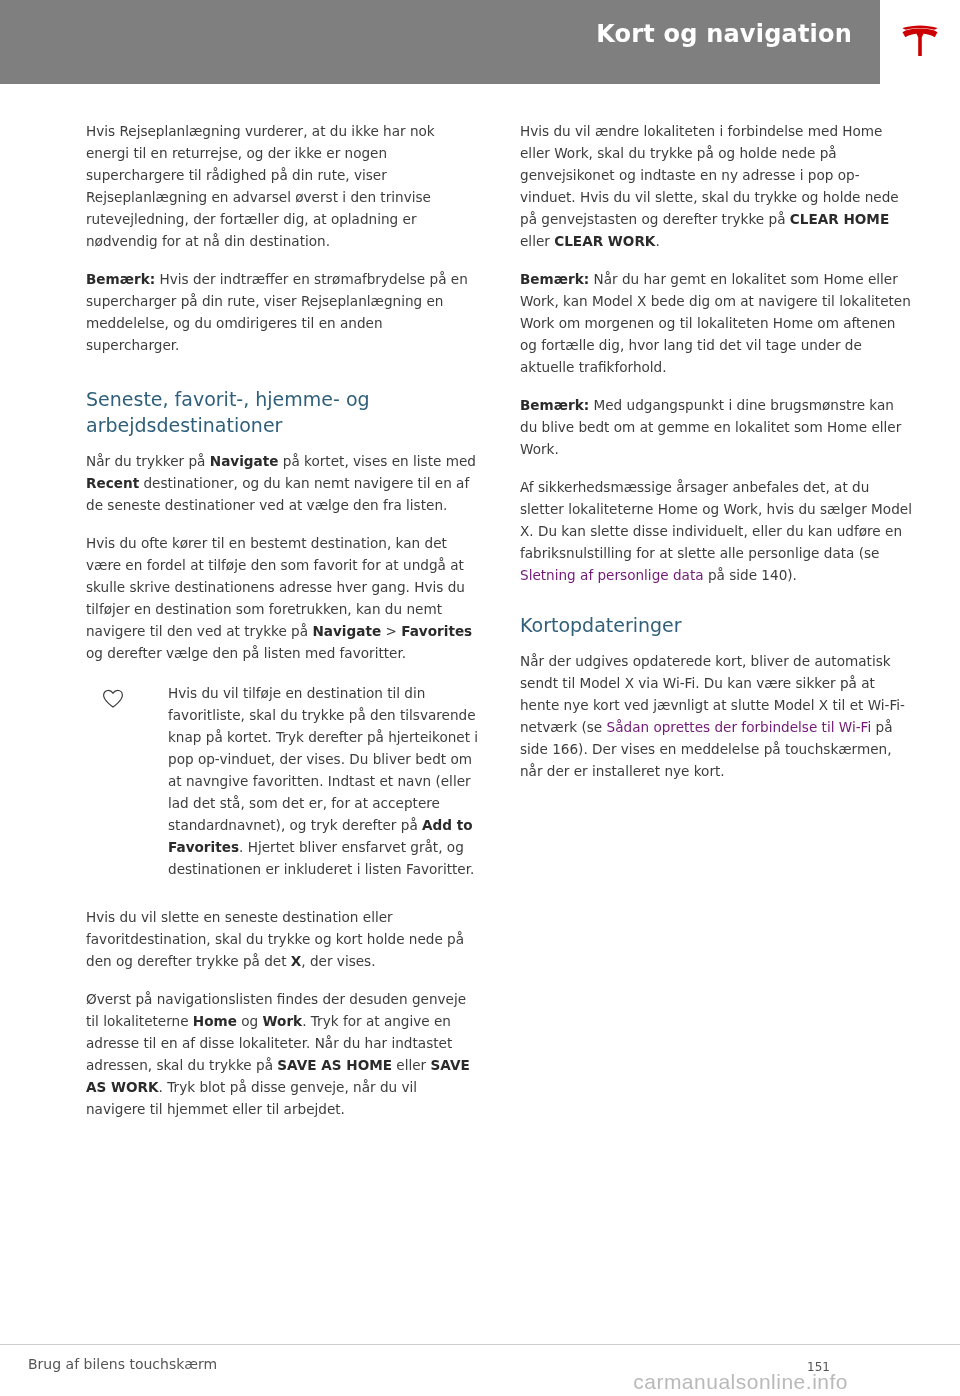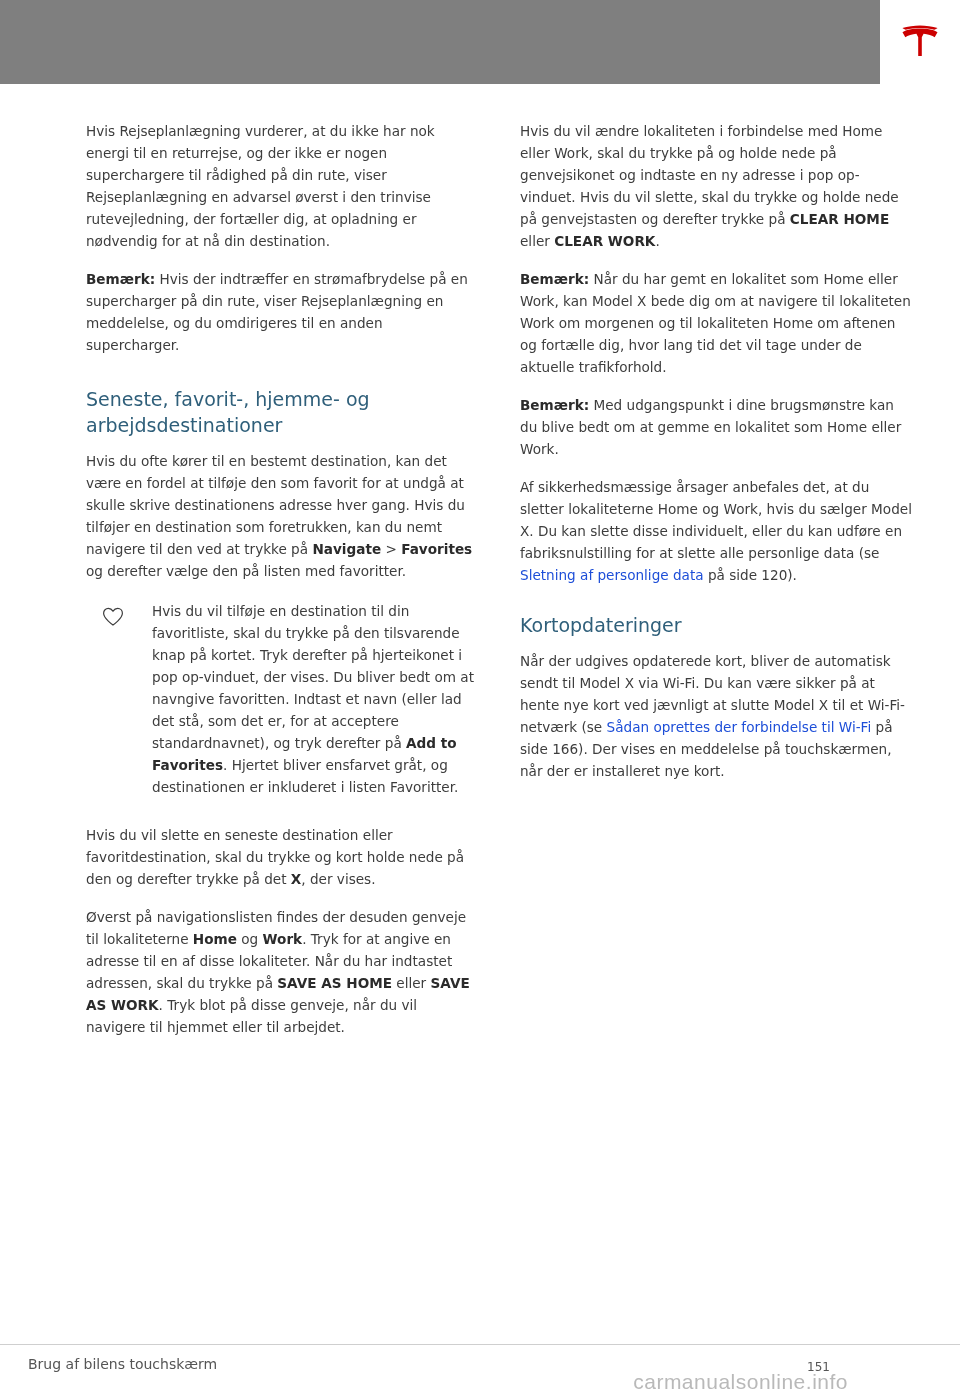--- a/index.html
+++ b/index.html
@@ -77,21 +77,21 @@
     font-size: 19px;
     line-height: 26px;
     font-weight: normal;
     color: #2f5f7a;
   }
   h2.section.first { margin-top: 30px; }
 
   b, strong { font-weight: bold; color: #2b2b2b; }
 
   a.link {
-    color: #1d4ed8;
+    color: #701a75;
     text-decoration: none;
   }
 
   
   .note-block {
     position: relative;
     margin: 18px 0 26px 0;
     padding-left: 66px;
     min-height: 50px;
   }
@@ -99,21 +99,21 @@
     position: absolute;
     left: 12px;
     top: 2px;
     width: 30px;
     height: 30px;
     display: flex;
     align-items: center;
     justify-content: center;
   }
   .note-icon svg { display: block; }
-  .note-block p.para { margin-bottom: 0; }
+  .note-block p.para { margin-bottom: 0; margin-left: 16px; }
 
   
   .footer {
     position: absolute;
     left: 0; bottom: 0;
     width: 856px;
     height: 52px;
   }
   .footer-rule {
     position: absolute;
@@ -145,38 +145,40 @@
     letter-spacing: 0.5px;
     font-family: Liberation Sans, sans-serif;
   }
 </style>
 </head>
 <body>
 
 <div class="page">
 
   <div class="header">
+    <div class="header-title">Kort og navigation</div>
     <div class="logo-box">
       <svg width="44" height="44" viewBox="0 0 44 44">
         <path d="M22 8.5 C13 8.5 6.2 10.6 4.5 12.3 L7.3 17.2 C9.6 15.6 14.4 14.1 18.4 13.8 L20.2 17.2 L20.2 36 L23.8 36 L23.8 17.2 L25.6 13.8 C29.6 14.1 34.4 15.6 36.7 17.2 L39.5 12.3 C37.8 10.6 31 8.5 22 8.5 Z" fill="#cc0000"></path>
         <path d="M22 5.4 C16.5 5.4 9.4 6.2 4.4 8.0 C5.3 8.6 6.6 9.3 7.7 9.7 C11.9 8.6 17 8.1 22 8.1 C27 8.1 32.1 8.6 36.3 9.7 C37.4 9.3 38.7 8.6 39.6 8.0 C34.6 6.2 27.5 5.4 22 5.4 Z" fill="#cc0000"></path>
       </svg>
     </div>
   </div>
 
   <div class="content">
 
     <div class="col col-left">
 
       <p class="para">Hvis Rejseplanlægning vurderer, at du ikke har nok energi til en returrejse, og der ikke er nogen superchargere til rådighed på din rute, viser Rejseplanlægning en advarsel øverst i den trinvise rutevejledning, der fortæller dig, at opladning er nødvendig for at nå din destination.</p>
 
       <p class="para"><strong>Bemærk:</strong><span> Hvis der indtræffer en strømafbrydelse på en supercharger på din rute, viser Rejseplanlægning en meddelelse, og du omdirigeres til en anden supercharger.</span></p>
 
       <h2 class="section first">Seneste, favorit-, hjemme- og arbejdsdestinationer</h2>
 
+      <p class="para"><span>Når du trykker på </span><strong>Navigate</strong><span> på kortet, vises en liste med </span><strong>Recent</strong><span> destinationer, og du kan nemt navigere til en af de seneste destinationer ved at vælge den fra listen.</span></p>
 
       <p class="para"><span>Hvis du ofte kører til en bestemt destination, kan det være en fordel at tilføje den som favorit for at undgå at skulle skrive destinationens adresse hver gang. Hvis du tilføjer en destination som foretrukken, kan du nemt navigere til den ved at trykke på </span><strong>Navigate</strong><span> &gt; </span><strong>Favorites</strong><span> og derefter vælge den på listen med favoritter.</span></p>
 
       <div class="note-block">
         <div class="note-icon">
           <svg width="22" height="20" viewBox="0 0 22 20">
             <path d="M11 18 C11 18 1.6 11.6 1.6 6.3 C1.6 3.4 3.8 1.4 6.3 1.4 C8.2 1.4 9.9 2.5 11 4.2 C12.1 2.5 13.8 1.4 15.7 1.4 C18.2 1.4 20.4 3.4 20.4 6.3 C20.4 11.6 11 18 11 18 Z" fill="none" stroke="#3d3d3d" stroke-width="1.2"></path>
           </svg>
         </div>
         <p class="para"><span>Hvis du vil tilføje en destination til din favoritliste, skal du trykke på den tilsvarende knap på kortet. Tryk derefter på hjerteikonet i pop op-vinduet, der vises. Du bliver bedt om at navngive favoritten. Indtast et navn (eller lad det stå, som det er, for at acceptere standardnavnet), og tryk derefter på </span><strong>Add to Favorites</strong><span>. Hjertet bliver ensfarvet gråt, og destinationen er inkluderet i listen Favoritter.</span></p>
@@ -189,21 +191,21 @@
     </div>
 
     <div class="col col-right">
 
       <p class="para"><span>Hvis du vil ændre lokaliteten i forbindelse med Home eller Work, skal du trykke på og holde nede på genvejsikonet og indtaste en ny adresse i pop op-vinduet. Hvis du vil slette, skal du trykke og holde nede på genvejstasten og derefter trykke på </span><strong>CLEAR HOME</strong><span> eller </span><strong>CLEAR WORK</strong><span>.</span></p>
 
       <p class="para"><strong>Bemærk:</strong><span> Når du har gemt en lokalitet som Home eller Work, kan Model X bede dig om at navigere til lokaliteten Work om morgenen og til lokaliteten Home om aftenen og fortælle dig, hvor lang tid det vil tage under de aktuelle trafikforhold.</span></p>
 
       <p class="para"><strong>Bemærk:</strong><span> Med udgangspunkt i dine brugsmønstre kan du blive bedt om at gemme en lokalitet som Home eller Work.</span></p>
 
-      <p class="para"><span>Af sikkerhedsmæssige årsager anbefales det, at du sletter lokaliteterne Home og Work, hvis du sælger Model X. Du kan slette disse individuelt, eller du kan udføre en fabriksnulstilling for at slette alle personlige data (se </span><a class="link" href="#">Sletning af personlige data</a><span> på side 120).</span></p>
+      <p class="para"><span>Af sikkerhedsmæssige årsager anbefales det, at du sletter lokaliteterne Home og Work, hvis du sælger Model X. Du kan slette disse individuelt, eller du kan udføre en fabriksnulstilling for at slette alle personlige data (se </span><a class="link" href="#">Sletning af personlige data</a><span> på side 140).</span></p>
 
       <h2 class="section">Kortopdateringer</h2>
 
       <p class="para"><span>Når der udgives opdaterede kort, bliver de automatisk sendt til Model X via Wi-Fi. Du kan være sikker på at hente nye kort ved jævnligt at slutte Model X til et Wi-Fi-netværk (se </span><a class="link" href="#">Sådan oprettes der forbindelse til Wi-Fi</a><span> på side 166). Der vises en meddelelse på touchskærmen, når der er installeret nye kort.</span></p>
 
     </div>
 
   </div>
 
   <div class="footer">

